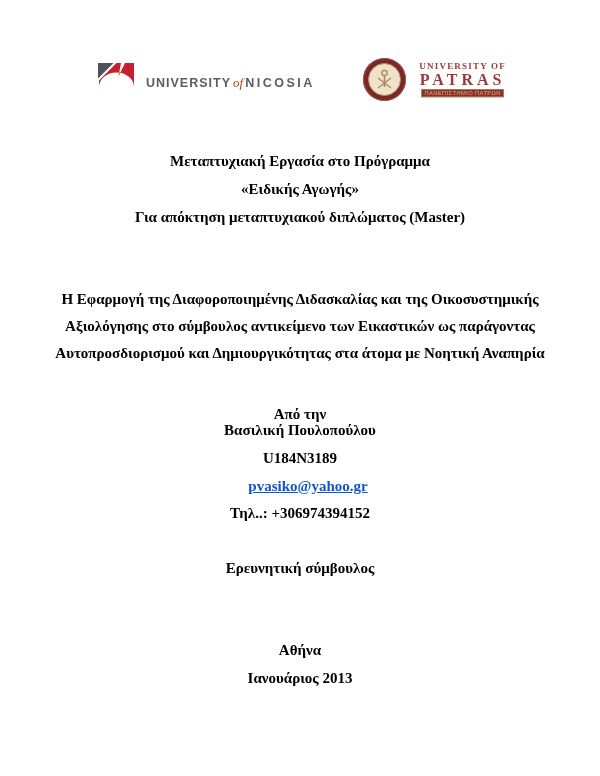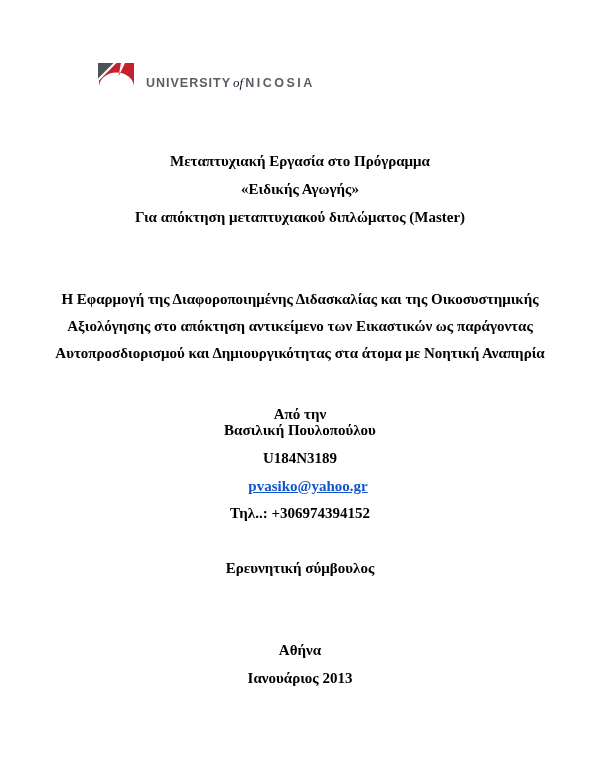--- a/index.html
+++ b/index.html
@@ -8,21 +8,21 @@
   .line{position:absolute;left:0;width:100%;height:28px;text-align:center;
         font-weight:bold;font-size:15px;line-height:28px;color:#000;}
   .email-line a{color:#1155cc;text-decoration:underline;font-weight:bold;cursor:pointer;margin-left:16px;}
 
   
   .unic-logo{position:absolute;left:97px;top:62px;display:flex;align-items:center;}
   .unic-mark{display:block;}
   .unic-text{margin-left:11px;color:#5a5d62;font-family:"Liberation Sans","DejaVu Sans",sans-serif;
              font-size:12.5px;font-weight:bold;letter-spacing:1px;white-space:nowrap;}
   .unic-text .of{font-family:"Liberation Serif","DejaVu Serif",serif;font-style:italic;
-                 font-weight:normal;letter-spacing:0;font-size:13px;color:#0f172a;padding:0 2px;}
+                 font-weight:normal;letter-spacing:0;font-size:13px;color:#c2410c;padding:0 2px;}
   .unic-text .nicosia{letter-spacing:2.5px;}
 
   
   .patras-logo{position:absolute;left:363px;top:58px;display:flex;align-items:center;}
   .patras-seal{position:relative;width:43px;height:43px;border-radius:50%;background:#7b2629;
                box-shadow:0 0 0 1px #9b5a4e inset;flex:0 0 auto;}
   .patras-seal .inner{position:absolute;left:5px;top:5px;width:33px;height:33px;border-radius:50%;
                background:#eee2c9;border:1px solid #b08c62;box-sizing:border-box;
                display:flex;align-items:center;justify-content:center;}
   .patras-texts{margin-left:6px;display:flex;flex-direction:column;align-items:center;}
@@ -40,27 +40,44 @@
 <div class="page">
 
   <div class="unic-logo">
     <svg class="unic-mark" width="38" height="41" viewBox="0 0 38 41">
       <polygon points="1,1 16.5,1 1,16.5" fill="#4e5357"></polygon>
       <path d="M19.5,1 L2,18.5 L2,25 A17.5,14.5 0 0 1 37,25 L37,1 L28,1 L21.5,14.5 L24,1 Z" fill="#c5202e"></path>
     </svg>
     <div class="unic-text"><span>UNIVERSITY</span><span class="of">of</span><span class="nicosia">NICOSIA</span></div>
   </div>
 
+  <div class="patras-logo">
+    <div class="patras-seal">
+      <div class="inner">
+        <svg width="21" height="23" viewBox="0 0 21 23">
+          <circle cx="10.5" cy="5" r="2.6" fill="none" stroke="#a98a58" stroke-width="1.4"></circle>
+          <line x1="10.5" y1="8" x2="10.5" y2="19" stroke="#a98a58" stroke-width="1.6"></line>
+          <line x1="4" y1="10" x2="17" y2="20" stroke="#a98a58" stroke-width="1.2"></line>
+          <line x1="17" y1="10" x2="4" y2="20" stroke="#a98a58" stroke-width="1.2"></line>
+        </svg>
+      </div>
+    </div>
+    <div class="patras-texts">
+      <div class="patras-line1">UNIVERSITY OF</div>
+      <div class="patras-line2">PATRAS</div>
+      <div class="patras-banner">ΠΑΝΕΠΙΣΤΗΜΙΟ ΠΑΤΡΩΝ</div>
+    </div>
+  </div>
 
   <div class="line" style="top:147px">Μεταπτυχιακή Εργασία στο Πρόγραμμα</div>
   <div class="line" style="top:175px">«Ειδικής Αγωγής»</div>
   <div class="line" style="top:203px">Για απόκτηση μεταπτυχιακού διπλώματος (Master)</div>
 
   <div class="line" style="top:285px">Η Εφαρμογή της Διαφοροποιημένης Διδασκαλίας και της Οικοσυστημικής</div>
-  <div class="line" style="top:312px">Αξιολόγησης στο απόκτηση αντικείμενο των Εικαστικών ως παράγοντας</div>
+  <div class="line" style="top:312px">Αξιολόγησης στο σύμβουλος αντικείμενο των Εικαστικών ως παράγοντας</div>
   <div class="line" style="top:339px">Αυτοπροσδιορισμού και Δημιουργικότητας στα άτομα με Νοητική Αναπηρία</div>
 
   <div class="line" style="top:400px">Από την</div>
   <div class="line" style="top:416px">Βασιλική Πουλοπούλου</div>
   <div class="line" style="top:444px">U184N3189</div>
   <div class="line email-line" style="top:472px"><a>pvasiko@yahoo.gr</a></div>
   <div class="line" style="top:499px">Τηλ..: +306974394152</div>
 
   <div class="line" style="top:554px">Ερευνητική σύμβουλος</div>
 

